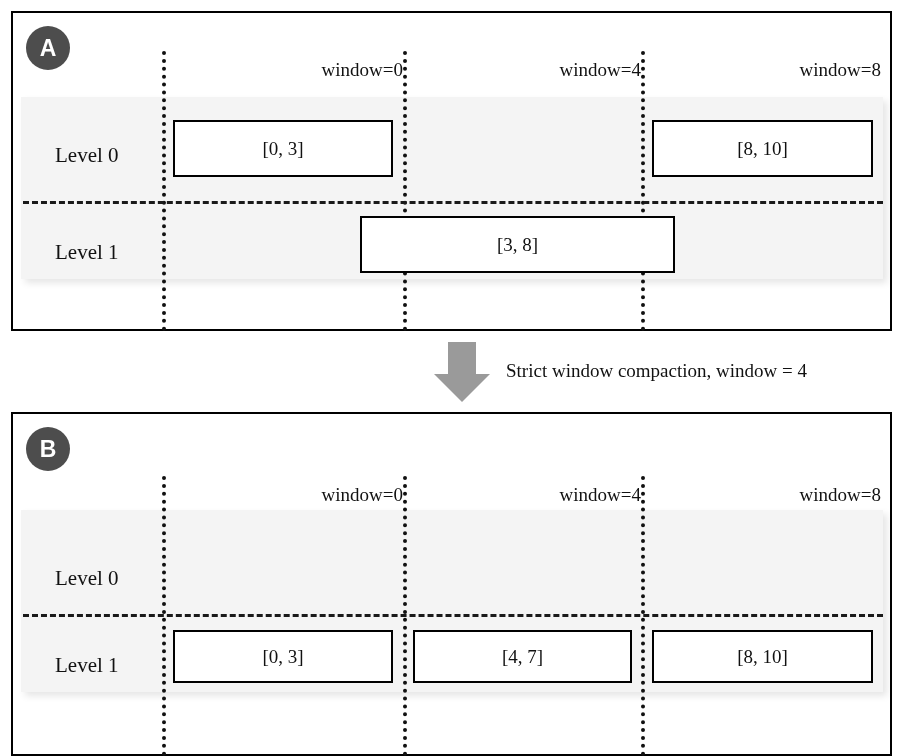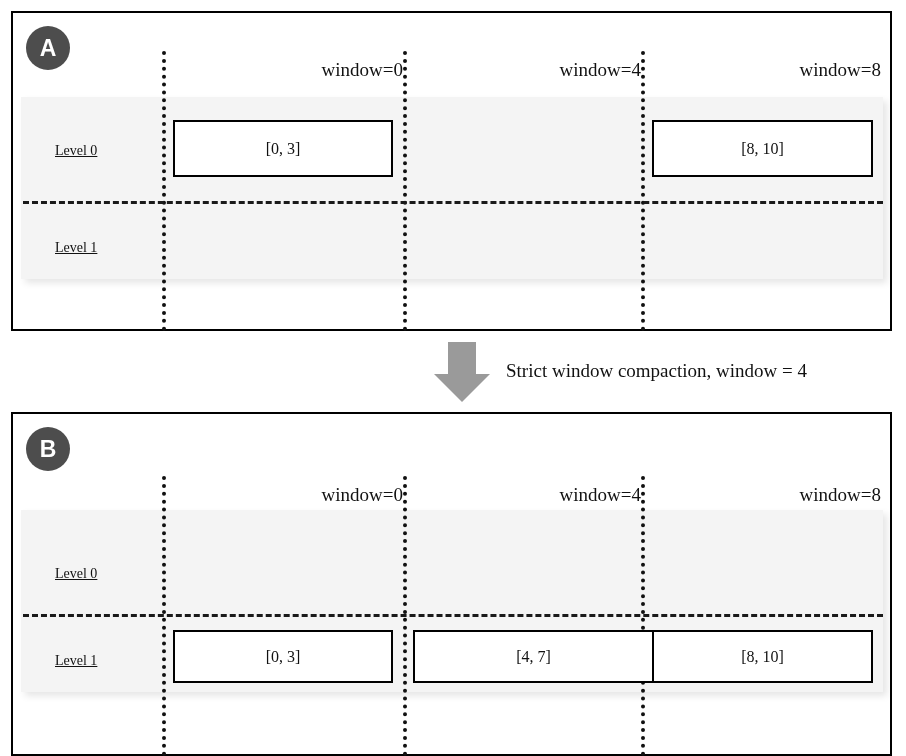--- a/index.html
+++ b/index.html
@@ -83,32 +83,31 @@
   .col-header {
     position: absolute;
     font-size: 19px;
     text-align: right;
     white-space: nowrap;
   }
 
   
   .level-label {
     position: absolute;
-    font-size: 14px;
+    font-size: 21px;
     white-space: nowrap;
-    text-decoration: underline;
   }
 
   
   .interval-box {
     position: absolute;
     box-sizing: border-box;
     border: 2.5px solid #000000;
     background: #ffffff;
-    font-size: 16px;
+    font-size: 19px;
     display: flex;
     align-items: center;
     justify-content: center;
     white-space: nowrap;
   }
 
   
   #transition {
     position: absolute;
     left: 0;
@@ -151,20 +150,21 @@
     <div class="col-header" style="left:392px; top:46px; width:236px;">window=4</div>
     <div class="col-header" style="left:630px; top:46px; width:238px;">window=8</div>
 
     <div class="level-label" style="left:42px; top:130px;">Level 0</div>
     <div class="level-label" style="left:42px; top:227px;">Level 1</div>
 
     <div class="level-split"></div>
 
     <div class="interval-box" style="left:160px; top:107px; width:220px; height:57px;">[0, 3]</div>
     <div class="interval-box" style="left:639px; top:107px; width:221px; height:57px;">[8, 10]</div>
+    <div class="interval-box" style="left:347px; top:203px; width:315px; height:57px;">[3, 8]</div>
   </div>
 
   <div id="transition">
     <svg class="arrow-down" viewBox="0 0 60 64">
       <polygon points="16,2 44,2 44,34 58,34 30,62 2,34 16,34" fill="#9a9a9a"></polygon>
     </svg>
     <div class="transition-caption">Strict window compaction, window = 4</div>
   </div>
 
   <div class="panel" id="panel-b">
@@ -180,17 +180,17 @@
     <div class="col-header" style="left:152px; top:70px; width:238px;">window=0</div>
     <div class="col-header" style="left:392px; top:70px; width:236px;">window=4</div>
     <div class="col-header" style="left:630px; top:70px; width:238px;">window=8</div>
 
     <div class="level-label" style="left:42px; top:152px;">Level 0</div>
     <div class="level-label" style="left:42px; top:239px;">Level 1</div>
 
     <div class="level-split"></div>
 
     <div class="interval-box" style="left:160px; top:216px; width:220px; height:53px;">[0, 3]</div>
-    <div class="interval-box" style="left:400px; top:216px; width:241px; height:53px;">[4, 7]</div>
+    <div class="interval-box" style="left:400px; top:216px; width:219px; height:53px;">[4, 7]</div>
     <div class="interval-box" style="left:639px; top:216px; width:221px; height:53px;">[8, 10]</div>
   </div>
 
 </div>
 
 </body></html>

